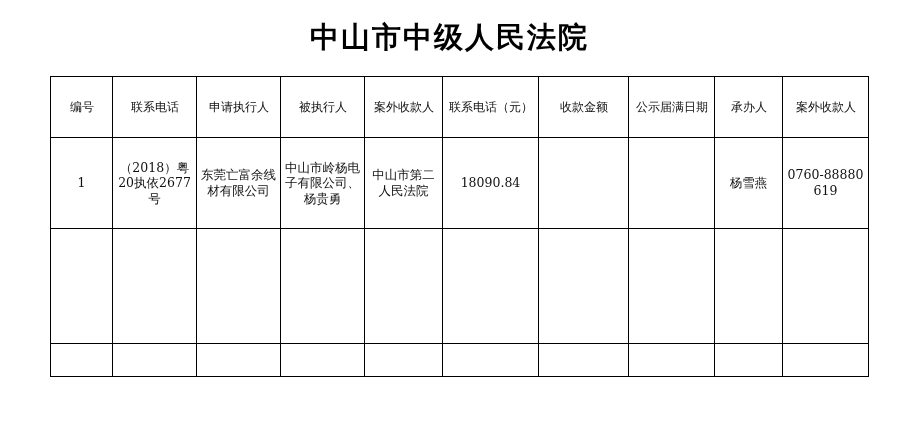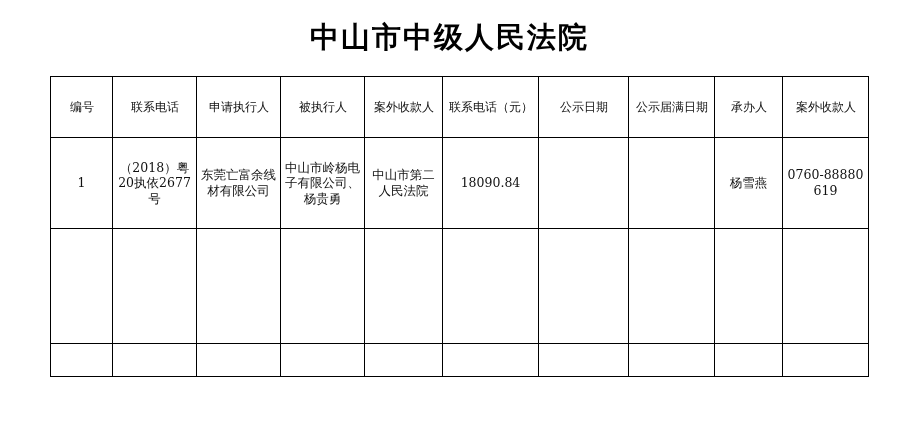--- a/index.html
+++ b/index.html
@@ -129,21 +129,21 @@
           <td class="center">
               <span class="hcell">被执行人</span>
             </td>
           <td>
               <span class="hcell">案外收款人</span>
             </td>
           <td class="center">
               <span class="hcell">联系电话（元）</span>
             </td>
           <td class="center">
-              <span class="hcell">公示日期</span>
+              <span class="hcell">收款金额</span>
             </td>
           <td>
               <span class="hcell">公示届满日期</span>
             </td>
           <td class="center">
               <span class="hcell">承办人</span>
             </td>
           <td class="center">
               <span class="hcell">案外收款人</span>
             </td>

